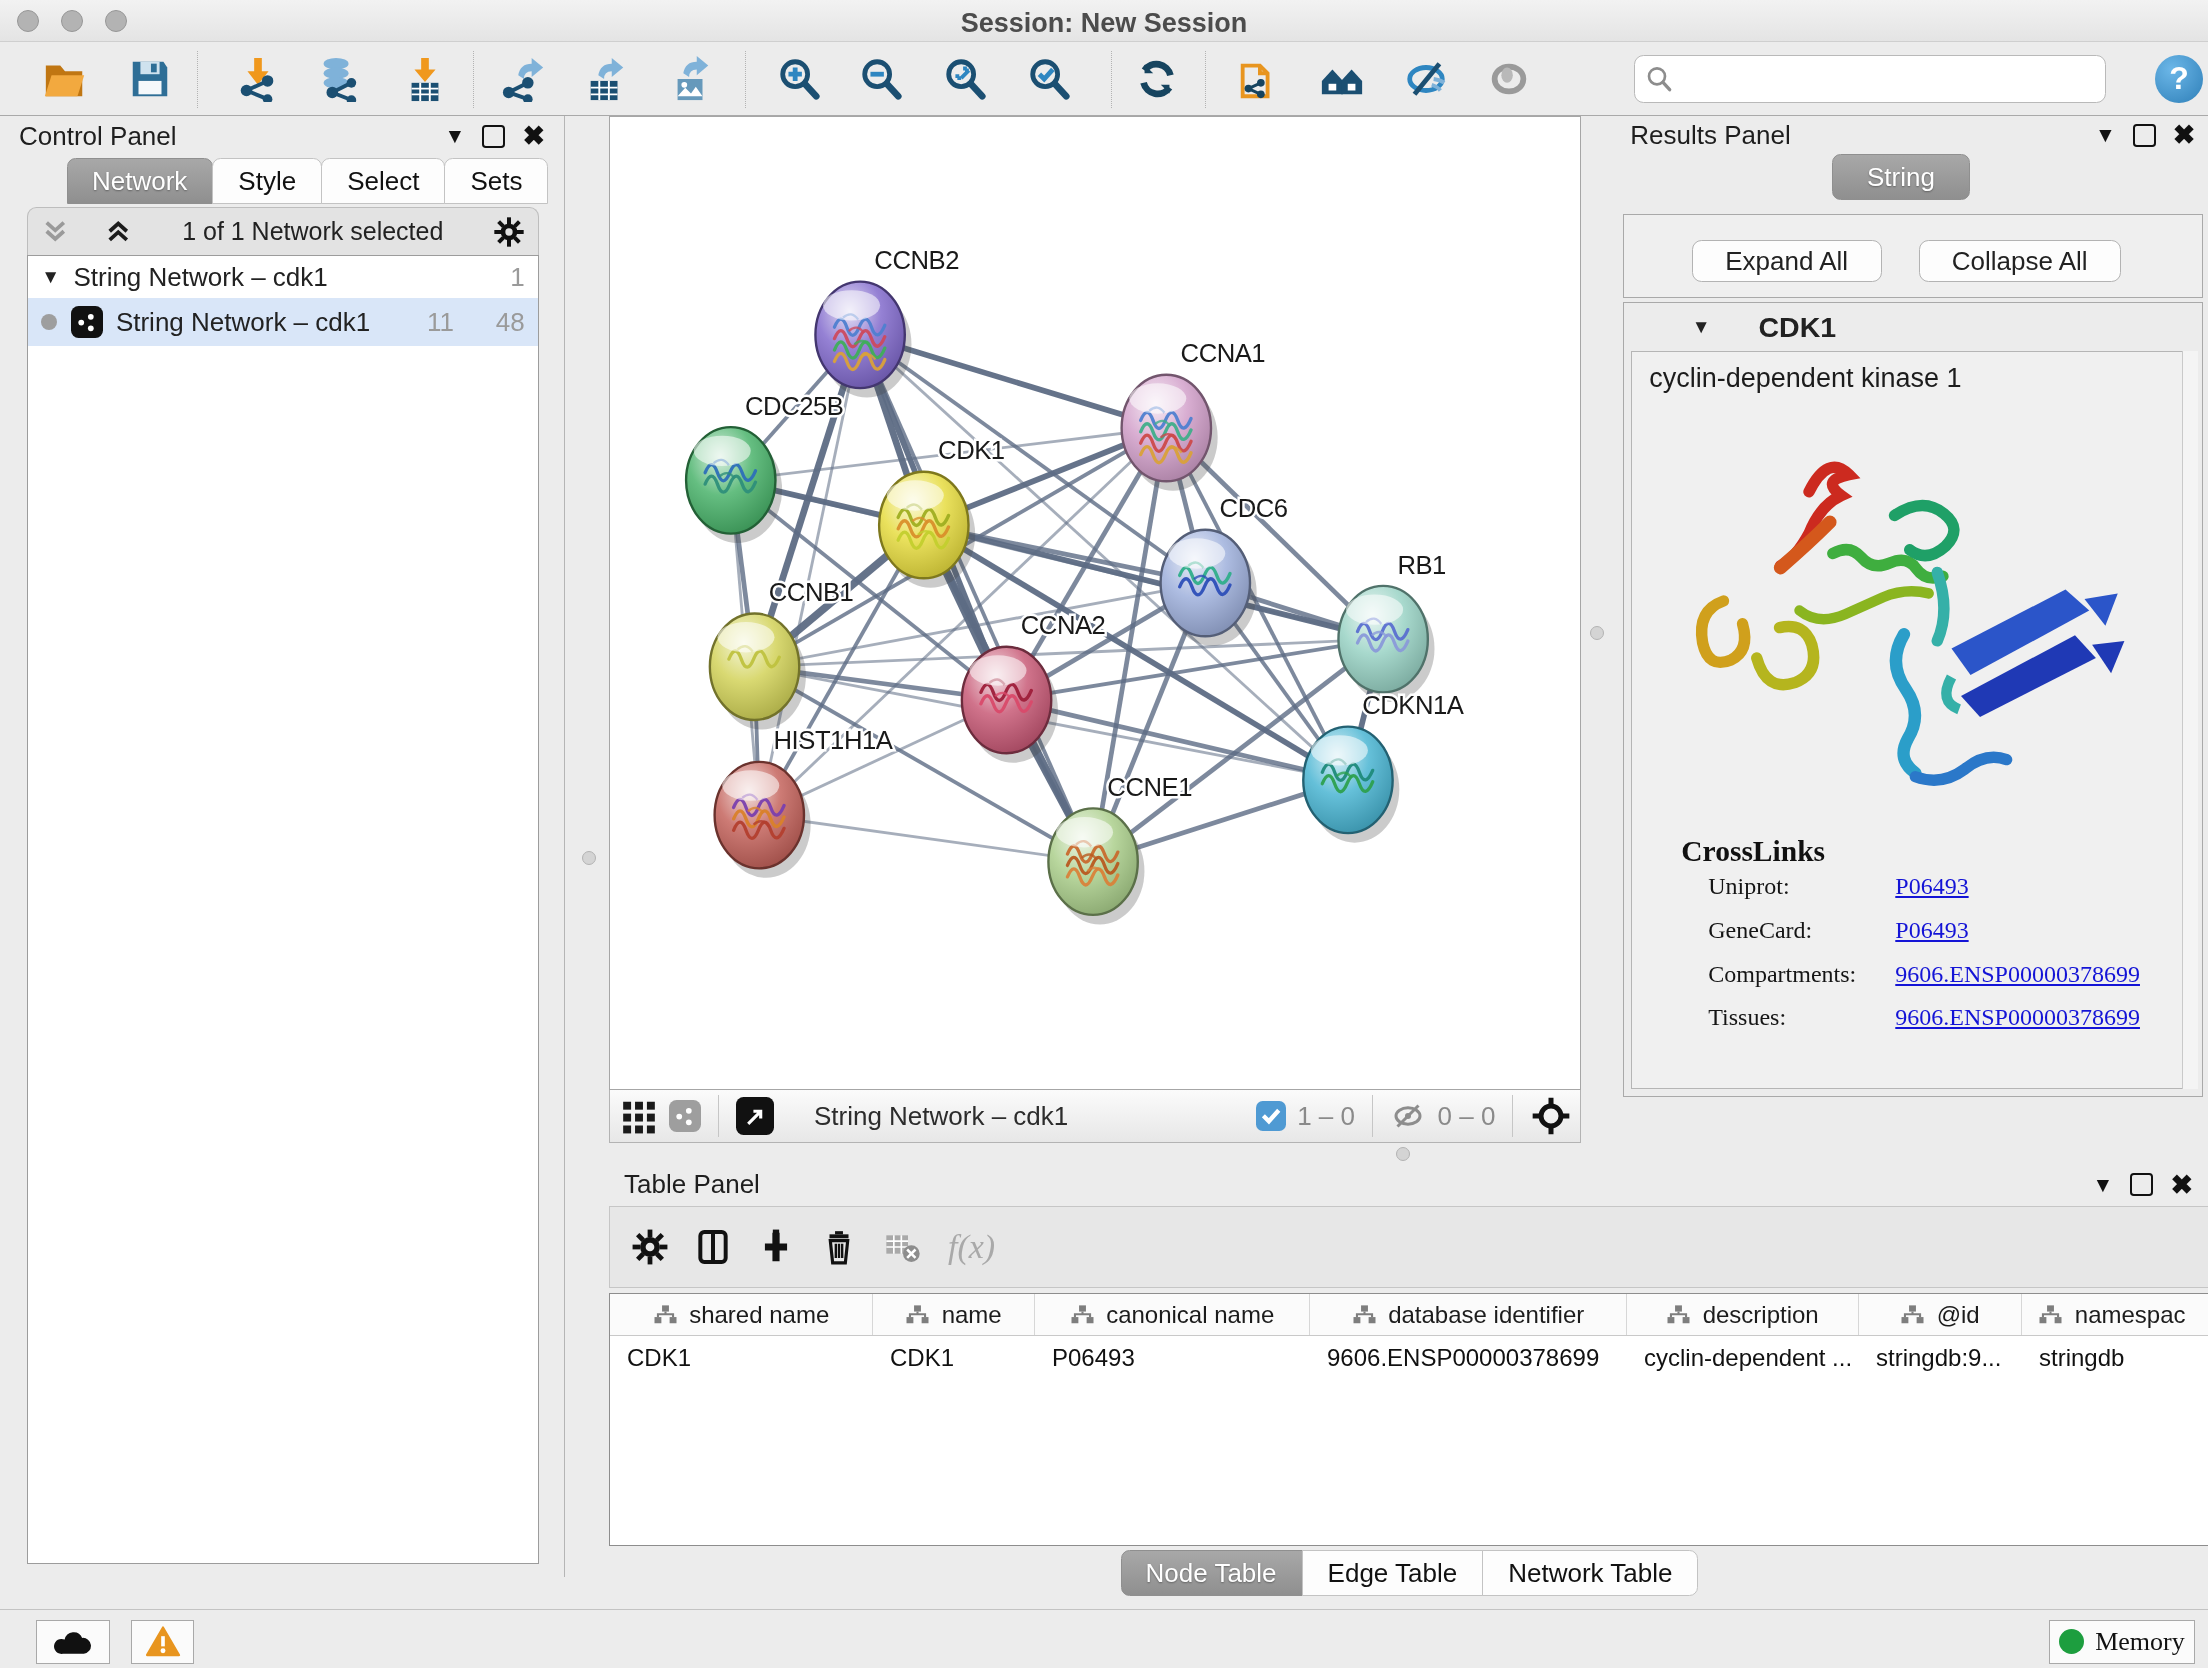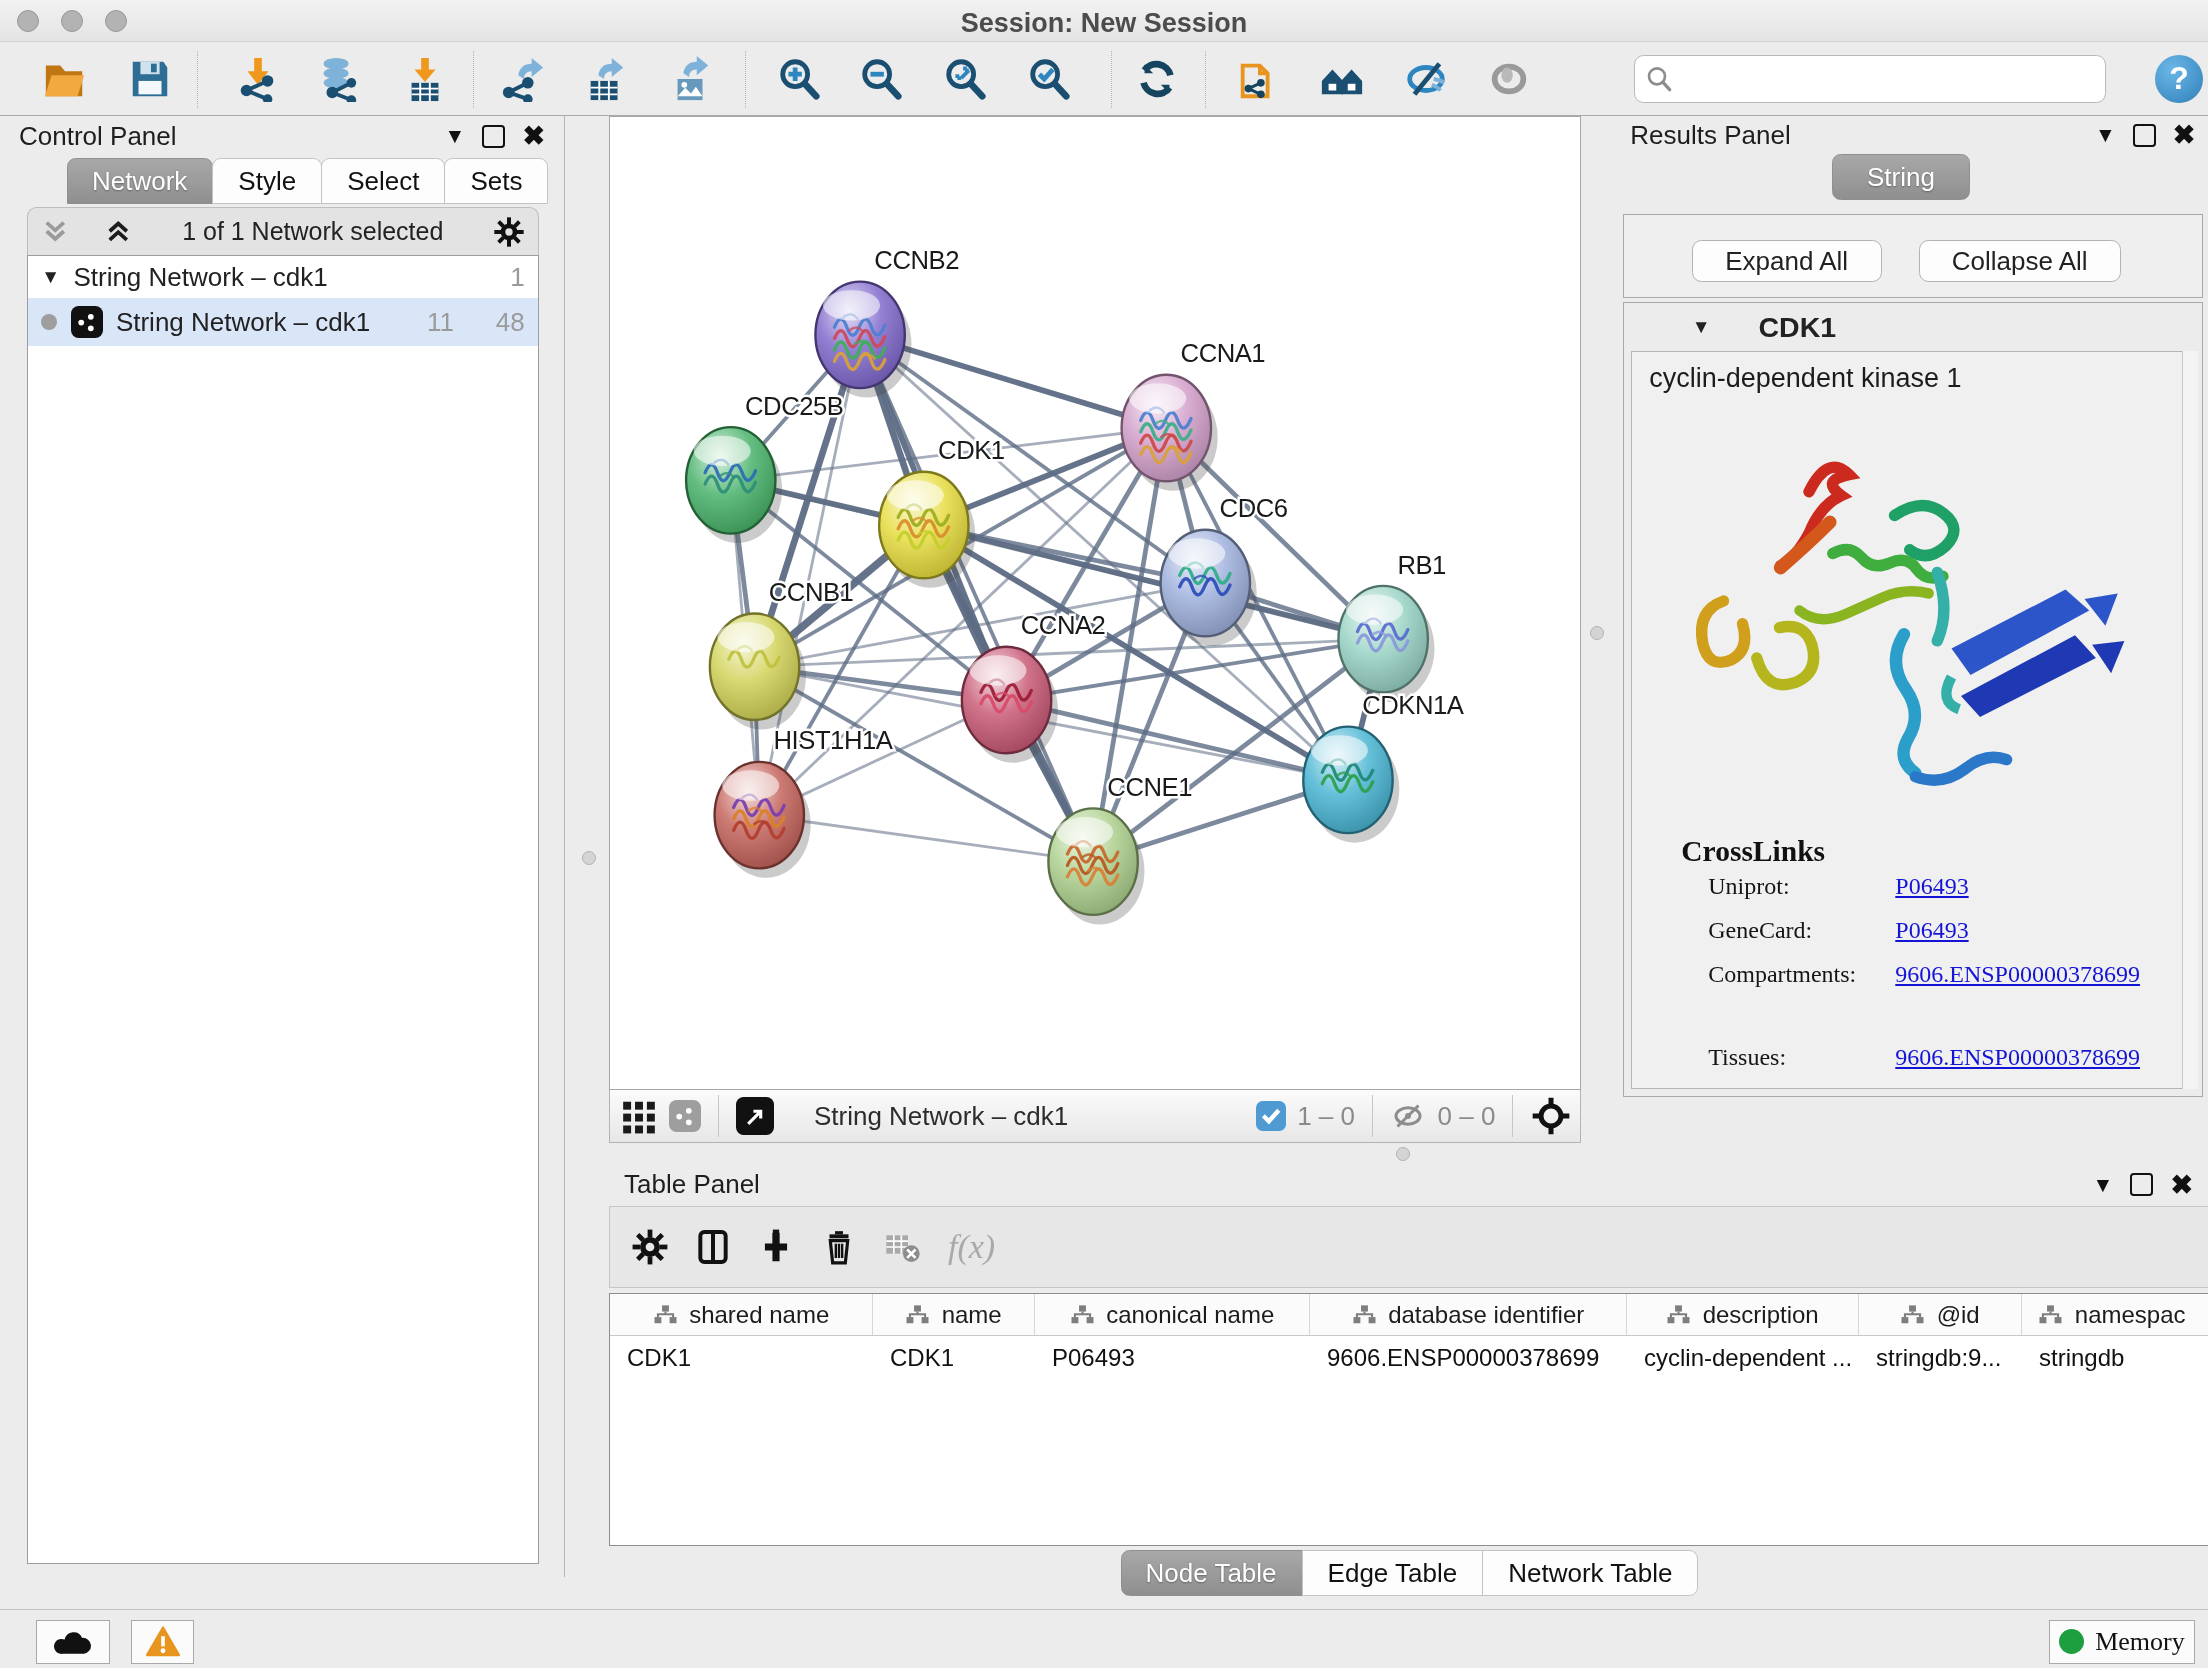--- a/index.html
+++ b/index.html
@@ -670,21 +670,21 @@
         <a href="#">P06493</a>
       </div>
       <div class="xl-row" style="top:565px">
         <span class="lbl">GeneCard:</span>
         <a href="#">P06493</a>
       </div>
       <div class="xl-row" style="top:609px">
         <span class="lbl">Compartments:</span>
         <a href="#">9606.ENSP00000378699</a>
       </div>
-      <div class="xl-row" style="top:692px">
+      <div class="xl-row" style="top:652px">
         <span class="lbl">Tissues:</span>
         <a href="#">9606.ENSP00000378699</a>
       </div>
     </div>
     <div id="rp-scroll"></div>
   </div>
 </div>
 
 <div id="table-panel">
   <div id="tp-header" style="display:flex;align-items:center">

